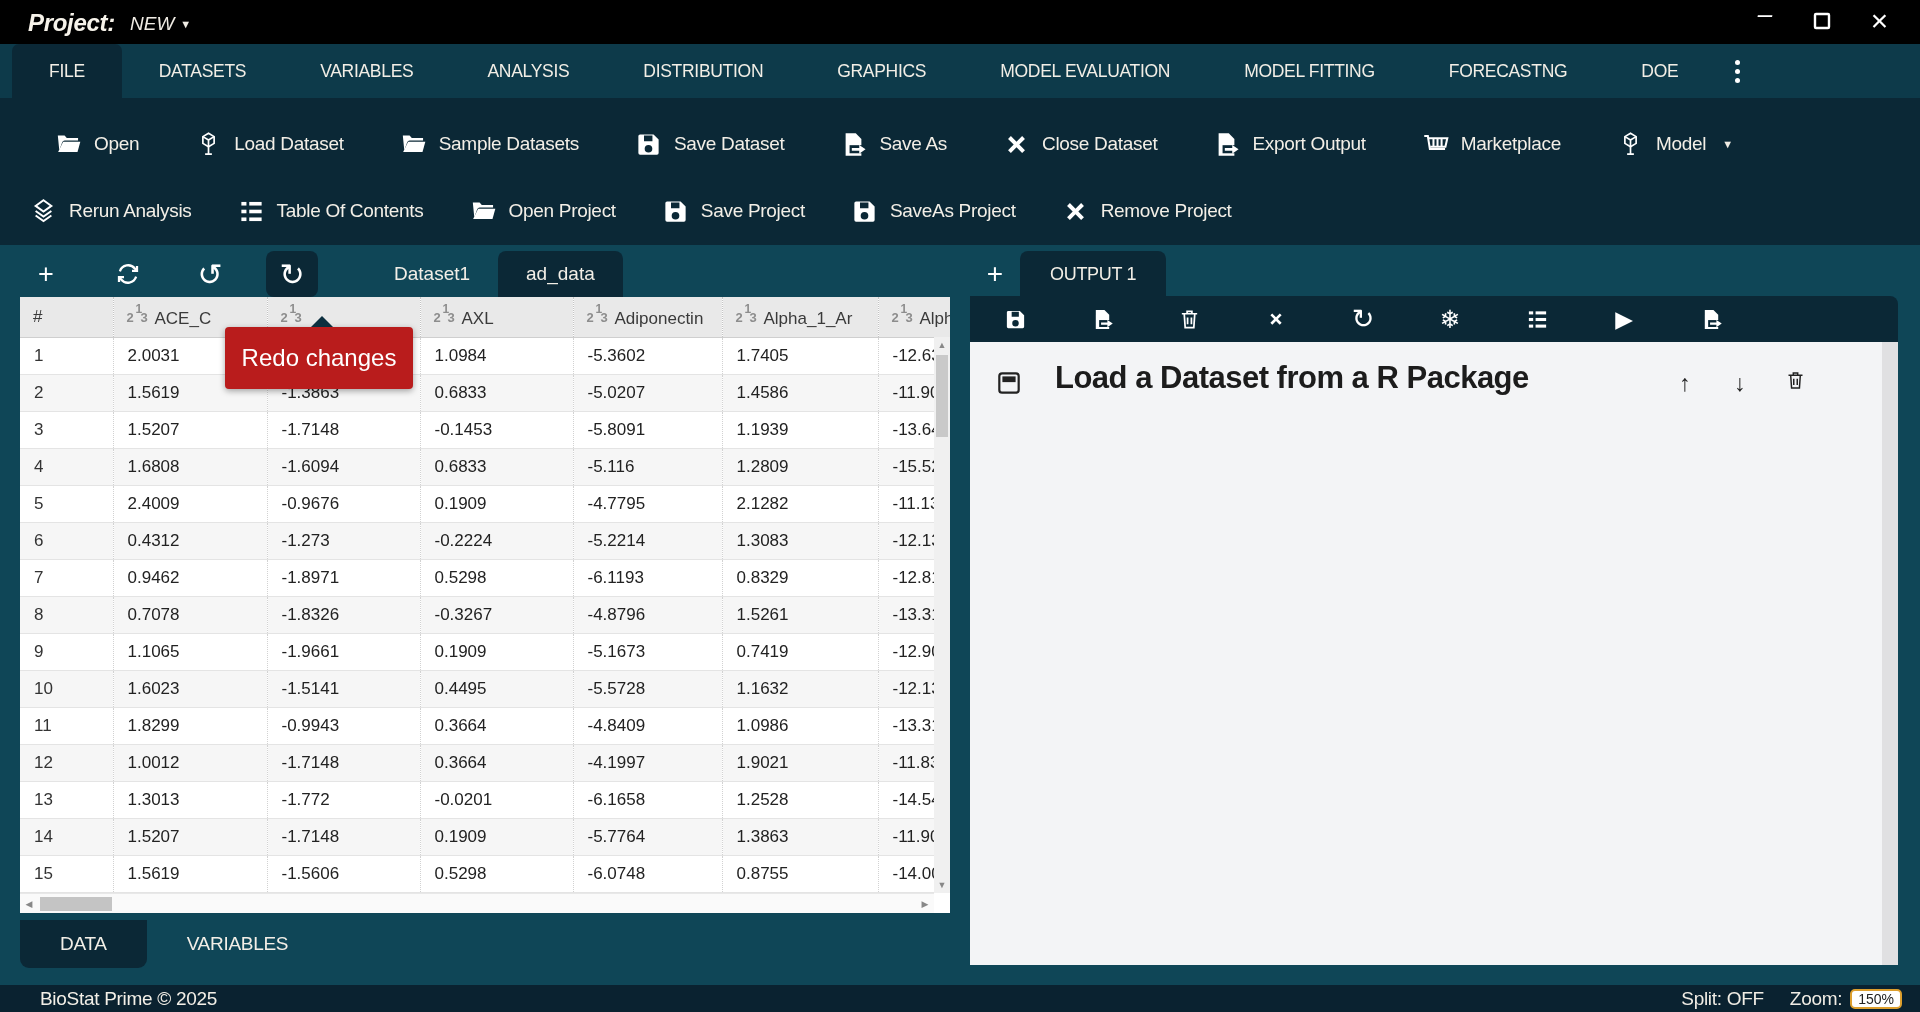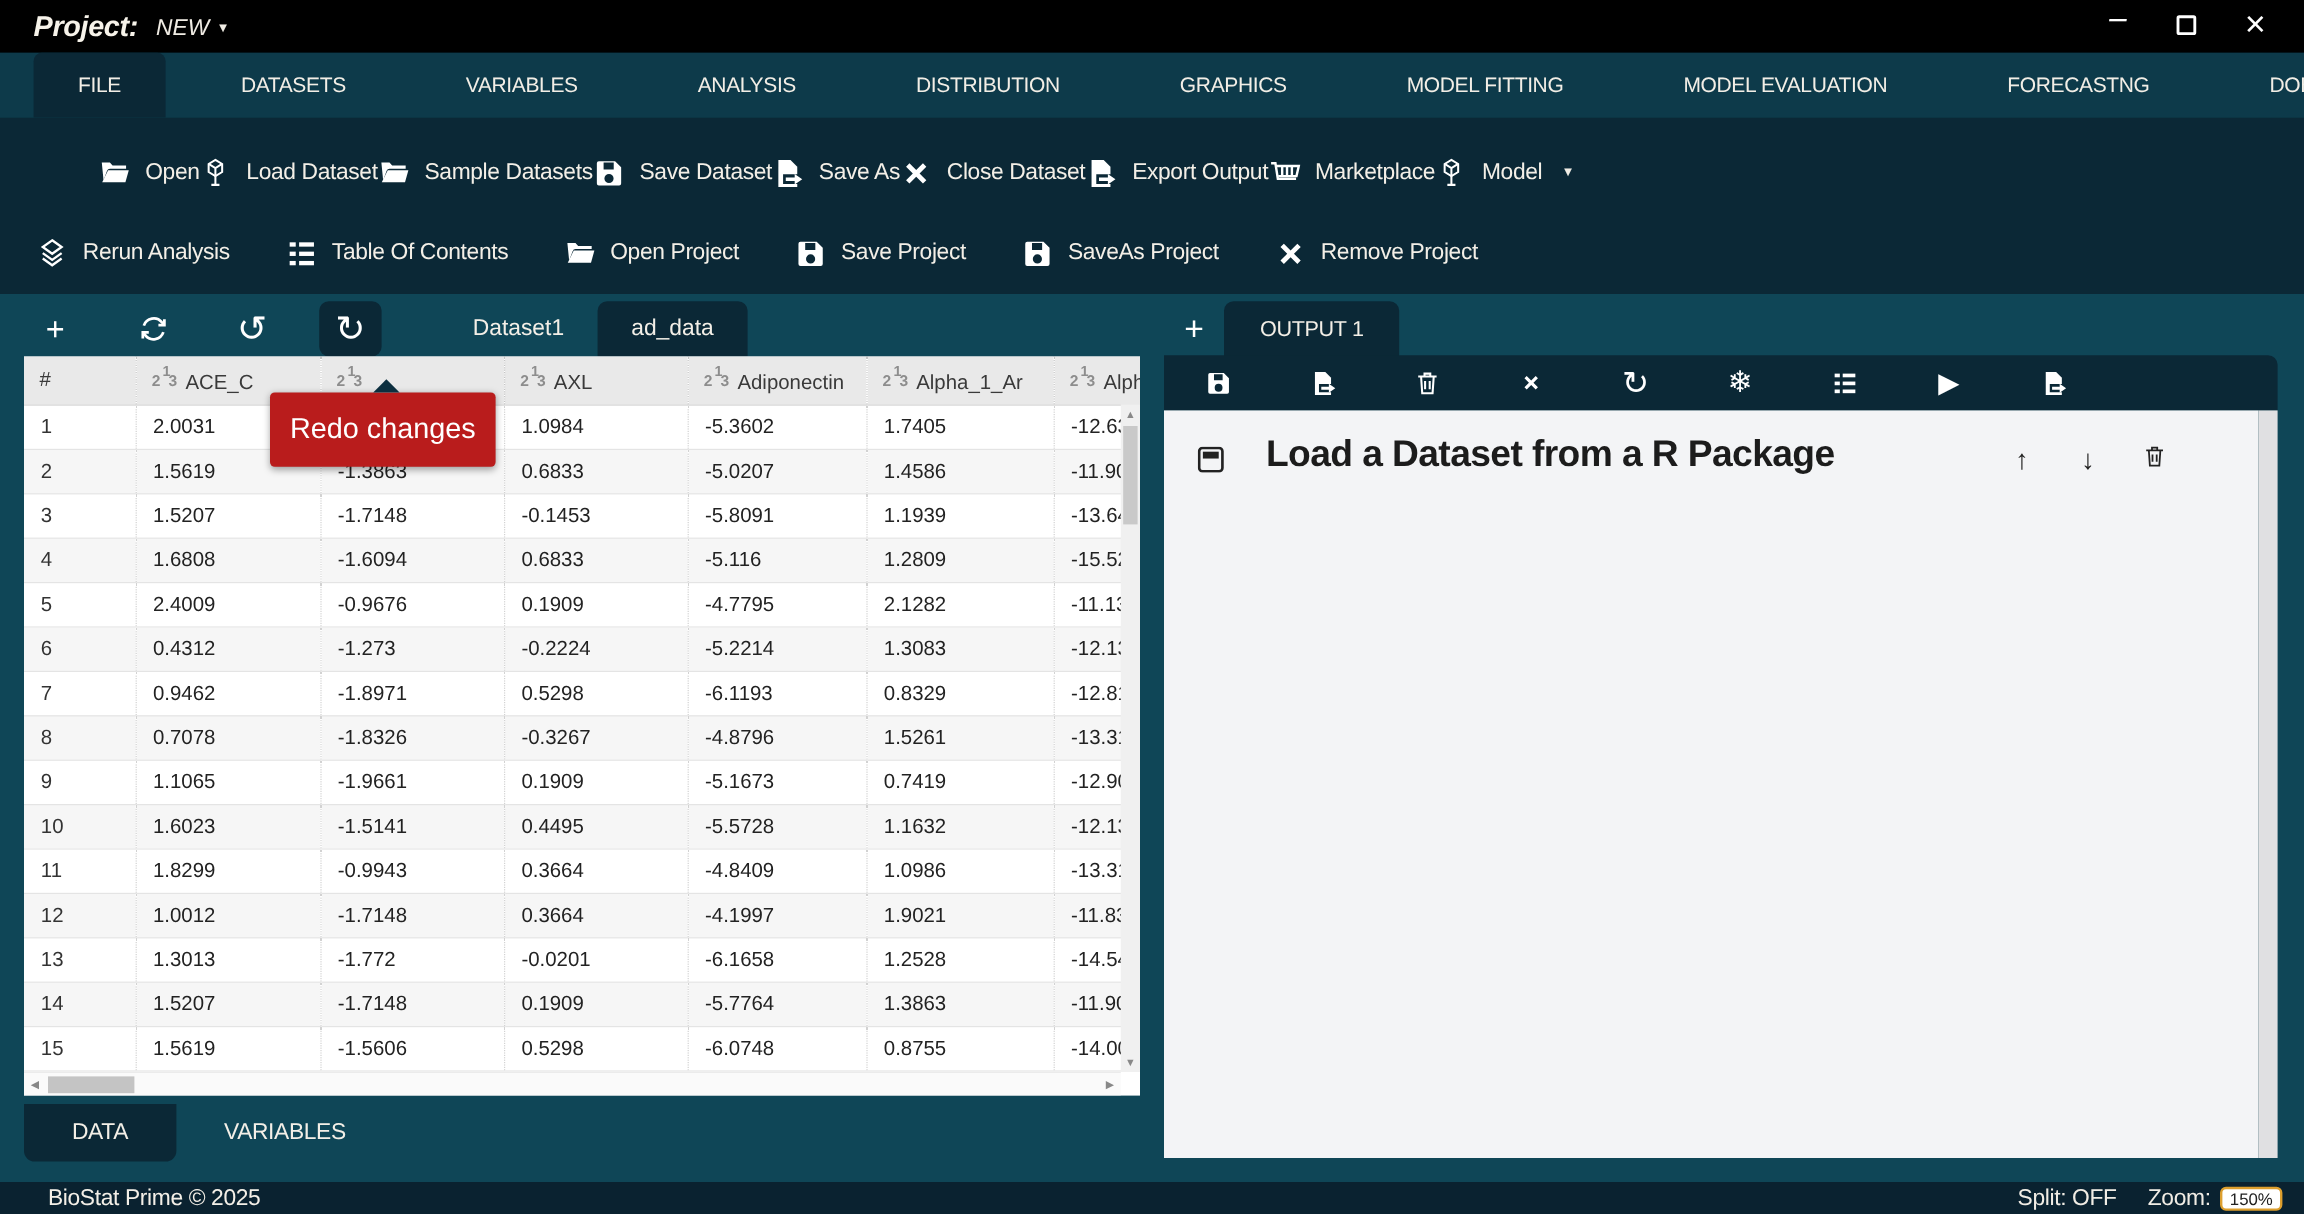--- a/index.html
+++ b/index.html
@@ -12,32 +12,32 @@
   .titlebar{position:absolute;left:0;top:0;width:1920px;height:44px;background:#000000;font-style:italic;}
   .proj-label{position:absolute;left:28px;top:9px;font-size:24px;font-weight:bold;color:#f7f3ea;}
   .proj-name{position:absolute;left:130px;top:13px;font-size:19px;color:#f0ece4;cursor:pointer;text-align:center;}
   .proj-name .caret{font-size:11px;margin-left:6px;vertical-align:2px;}
   .winbtn{position:absolute;top:6px;width:34px;height:30px;text-align:center;line-height:28px;
           font-size:22px;color:#fff;cursor:pointer;}
   .winbtn svg{vertical-align:middle;}
 
   
   .menubar{position:absolute;left:0;top:44px;width:1920px;height:54px;background:#0d3a4a;
-           display:flex;align-items:stretch;padding-left:28px;gap:26px;}
+           display:flex;align-items:stretch;padding-left:12px;}
   .menutab{padding:0 37px;display:flex;align-items:center;font-size:17.5px;color:#f2eee6;
            cursor:pointer;white-space:nowrap;}
   .menutab.active{background:#0b2836;border-radius:7px 7px 0 0;}
   .menu-more{display:flex;align-items:center;padding:0 20px;cursor:pointer;}
   .dots{display:inline-flex;flex-direction:column;gap:4px;}
   .dots i{width:5px;height:5px;border-radius:50%;background:#fff;}
 
   
   .toolbars{position:absolute;left:0;top:98px;width:1920px;height:147px;background:#0b2836;}
   .toolrow{position:absolute;left:0;display:flex;align-items:center;}
-  .toolrow1{top:18px;padding-left:82px;height:56px;}
+  .toolrow1{top:18px;padding-left:55px;gap:56px;height:56px;}
   .toolrow2{top:88px;padding-left:30px;gap:46px;height:50px;}
   .toolitem{display:flex;align-items:center;gap:12px;cursor:pointer;white-space:nowrap;}
   .toolitem .txt{font-size:19px;color:#f3efe7;}
   .toolitem .caret{font-size:11px;margin-left:4px;}
   .ticon{width:27px;height:27px;flex:0 0 auto;}
 
   
   .main{position:absolute;left:0;top:245px;width:1920px;height:740px;background:#0f4657;}
 
   
@@ -141,22 +141,22 @@
     <span class="winbtn" style="left:1862px;font-size:30px;line-height:30px;">×</span>
   </div>
 
   <div class="menubar">
     <div class="menutab active lbl">FILE</div>
     <div class="menutab lbl">DATASETS</div>
     <div class="menutab lbl">VARIABLES</div>
     <div class="menutab lbl">ANALYSIS</div>
     <div class="menutab lbl">DISTRIBUTION</div>
     <div class="menutab lbl">GRAPHICS</div>
+    <div class="menutab lbl">MODEL EVALUATION</div>
     <div class="menutab lbl">MODEL FITTING</div>
-    <div class="menutab lbl">MODEL EVALUATION</div>
     <div class="menutab lbl">FORECASTNG</div>
     <div class="menutab lbl">DOE</div>
     <div class="menu-more">
       <span class="dots">
           <i></i>
           <i></i>
           <i></i>
         </span>
     </div>
   </div>

